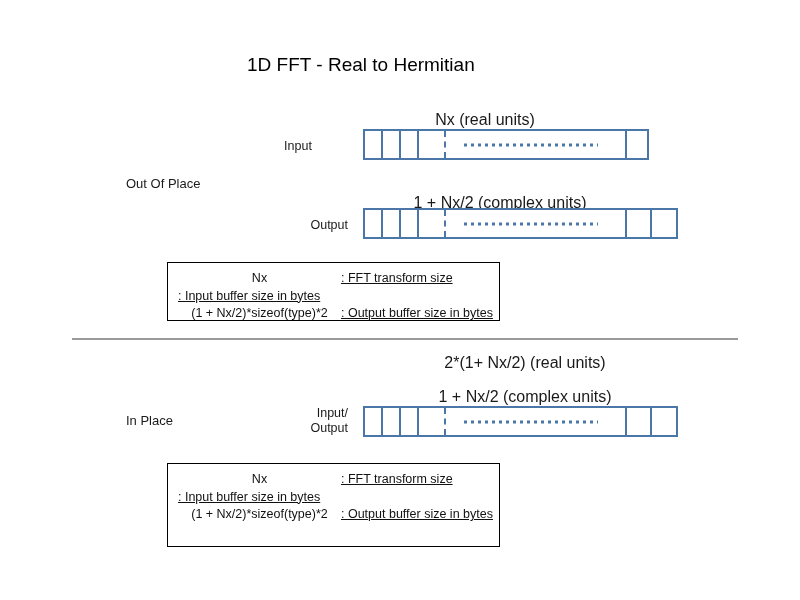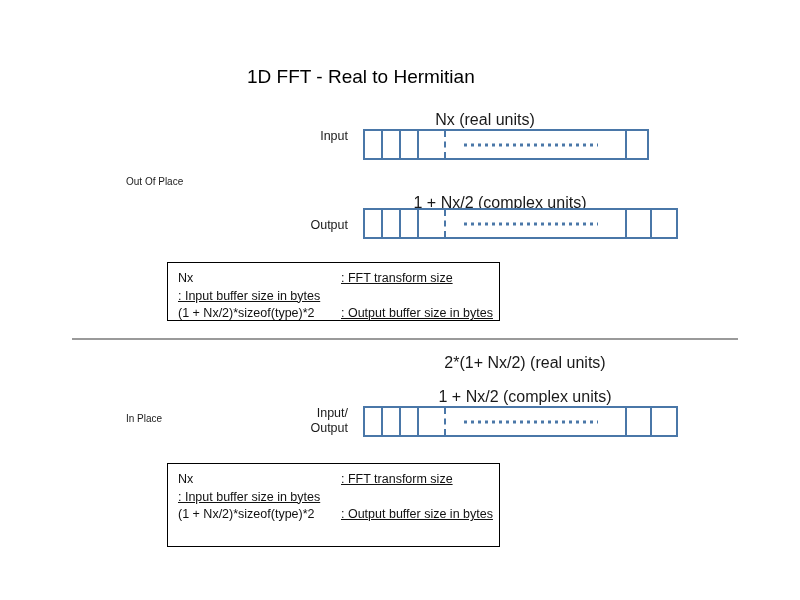--- a/index.html
+++ b/index.html
@@ -22,21 +22,21 @@
 
   
   .title {
     position: absolute;
     font-size: 19px;
     color: #000000;
     white-space: nowrap;
   }
   .section-label {
     position: absolute;
-    font-size: 10px;
+    font-size: 13px;
     color: #1a1a1a;
     white-space: nowrap;
   }
   .row-label {
     position: absolute;
     font-size: 12.5px;
     color: #1a1a1a;
     text-align: right;
     white-space: nowrap;
   }
@@ -93,20 +93,21 @@
   .note-line {
     display: flex;
     font-size: 12.5px;
     color: #111111;
     line-height: 17.5px;
     white-space: nowrap;
   }
   .note-line .lhs {
     width: 163px;
     flex: 0 0 163px;
+    text-align: center;
   }
   .note-line .rhs {
     flex: 1 1 auto;
     text-decoration: underline;
   }
   .note-line.full .lhs {
     width: auto;
     flex: 0 0 auto;
   }
 
@@ -115,27 +116,27 @@
     position: absolute;
     height: 2px;
     background: #9a9a9a;
   }
 </style>
 </head>
 <body>
 
 <div id="slide">
 
-  <div class="title" style="left:247px; top:66px;">1D FFT - Real to Hermitian</div>
+  <div class="title" style="left:247px; top:54px;">1D FFT - Real to Hermitian</div>
 
   <div class="section-label" style="left:126px; top:176px;">Out Of Place</div>
 
   <div class="cap" style="left:405px; top:111px; width:160px;">Nx (real units)</div>
 
-  <div class="row-label" style="left:248px; top:129px; width:100px;">Input</div>
+  <div class="row-label" style="left:248px; top:139px; width:100px;text-align:center;">Input</div>
 
   <div class="bar" style="left:363px; top:129px; width:286px; height:31px;">
     <div class="divider" style="left:16px;"></div>
     <div class="divider" style="left:34px;"></div>
     <div class="divider" style="left:52px;"></div>
     <div class="divider dashed" style="left:79px;"></div>
     <div class="divider" style="left:260px;"></div>
     <div class="dots" style="left:99px; width:134px;"></div>
   </div>
 

